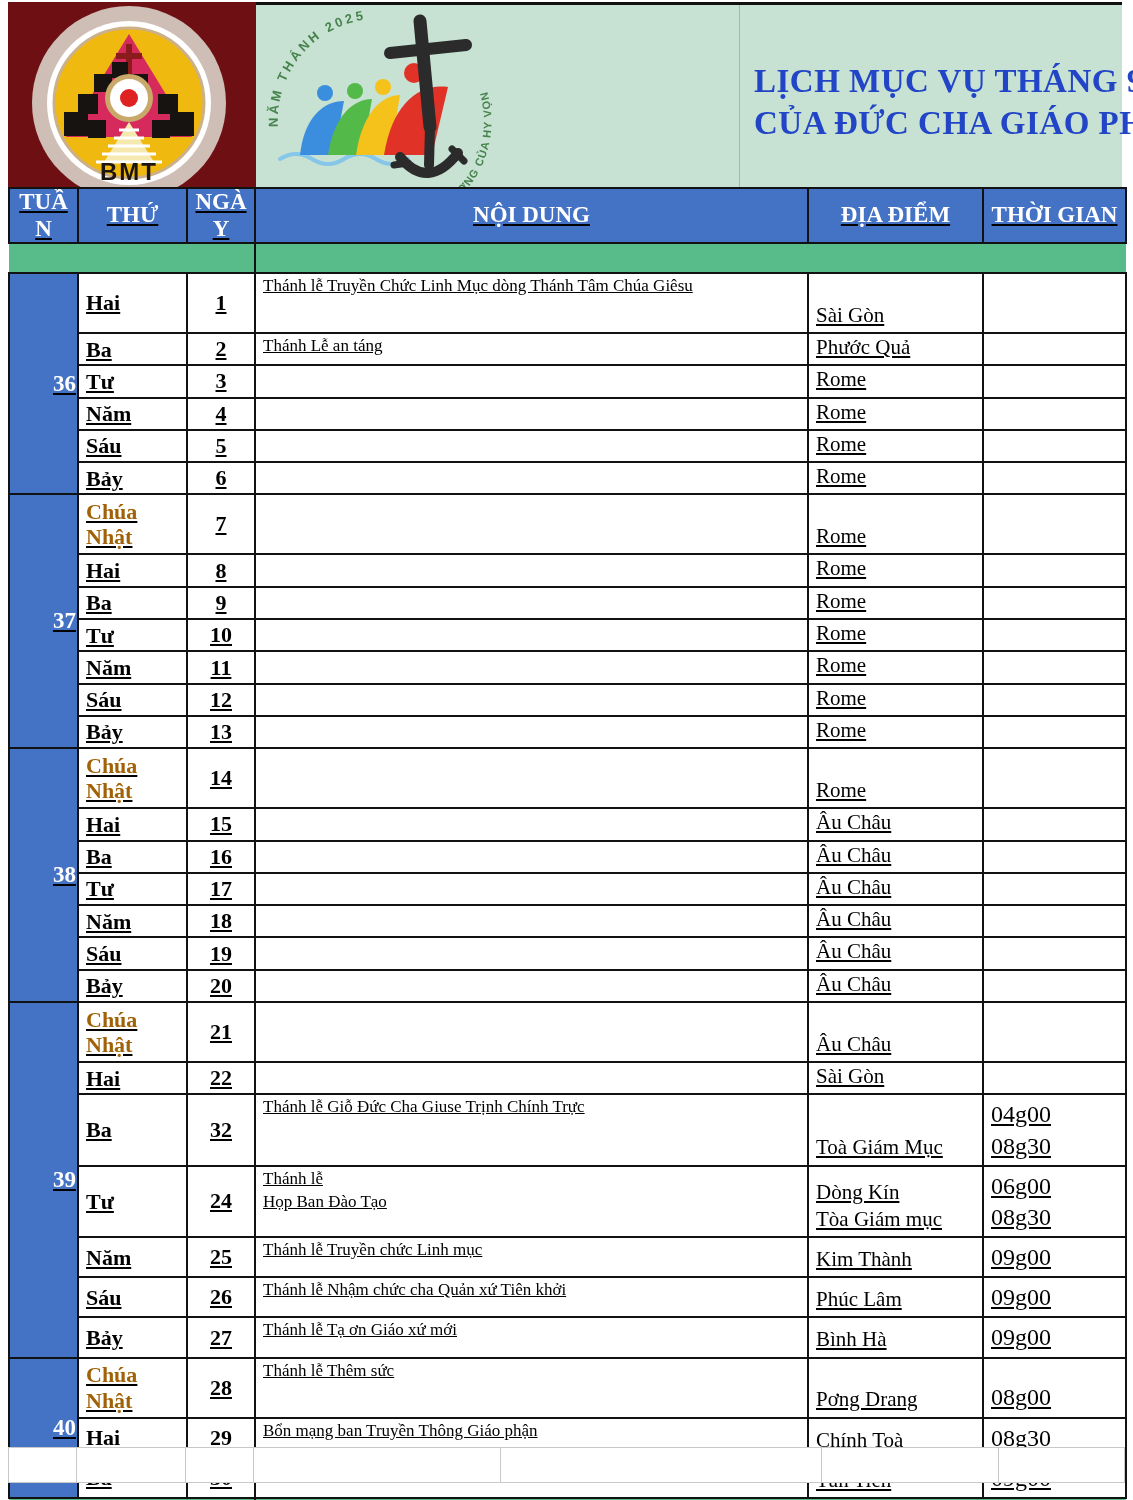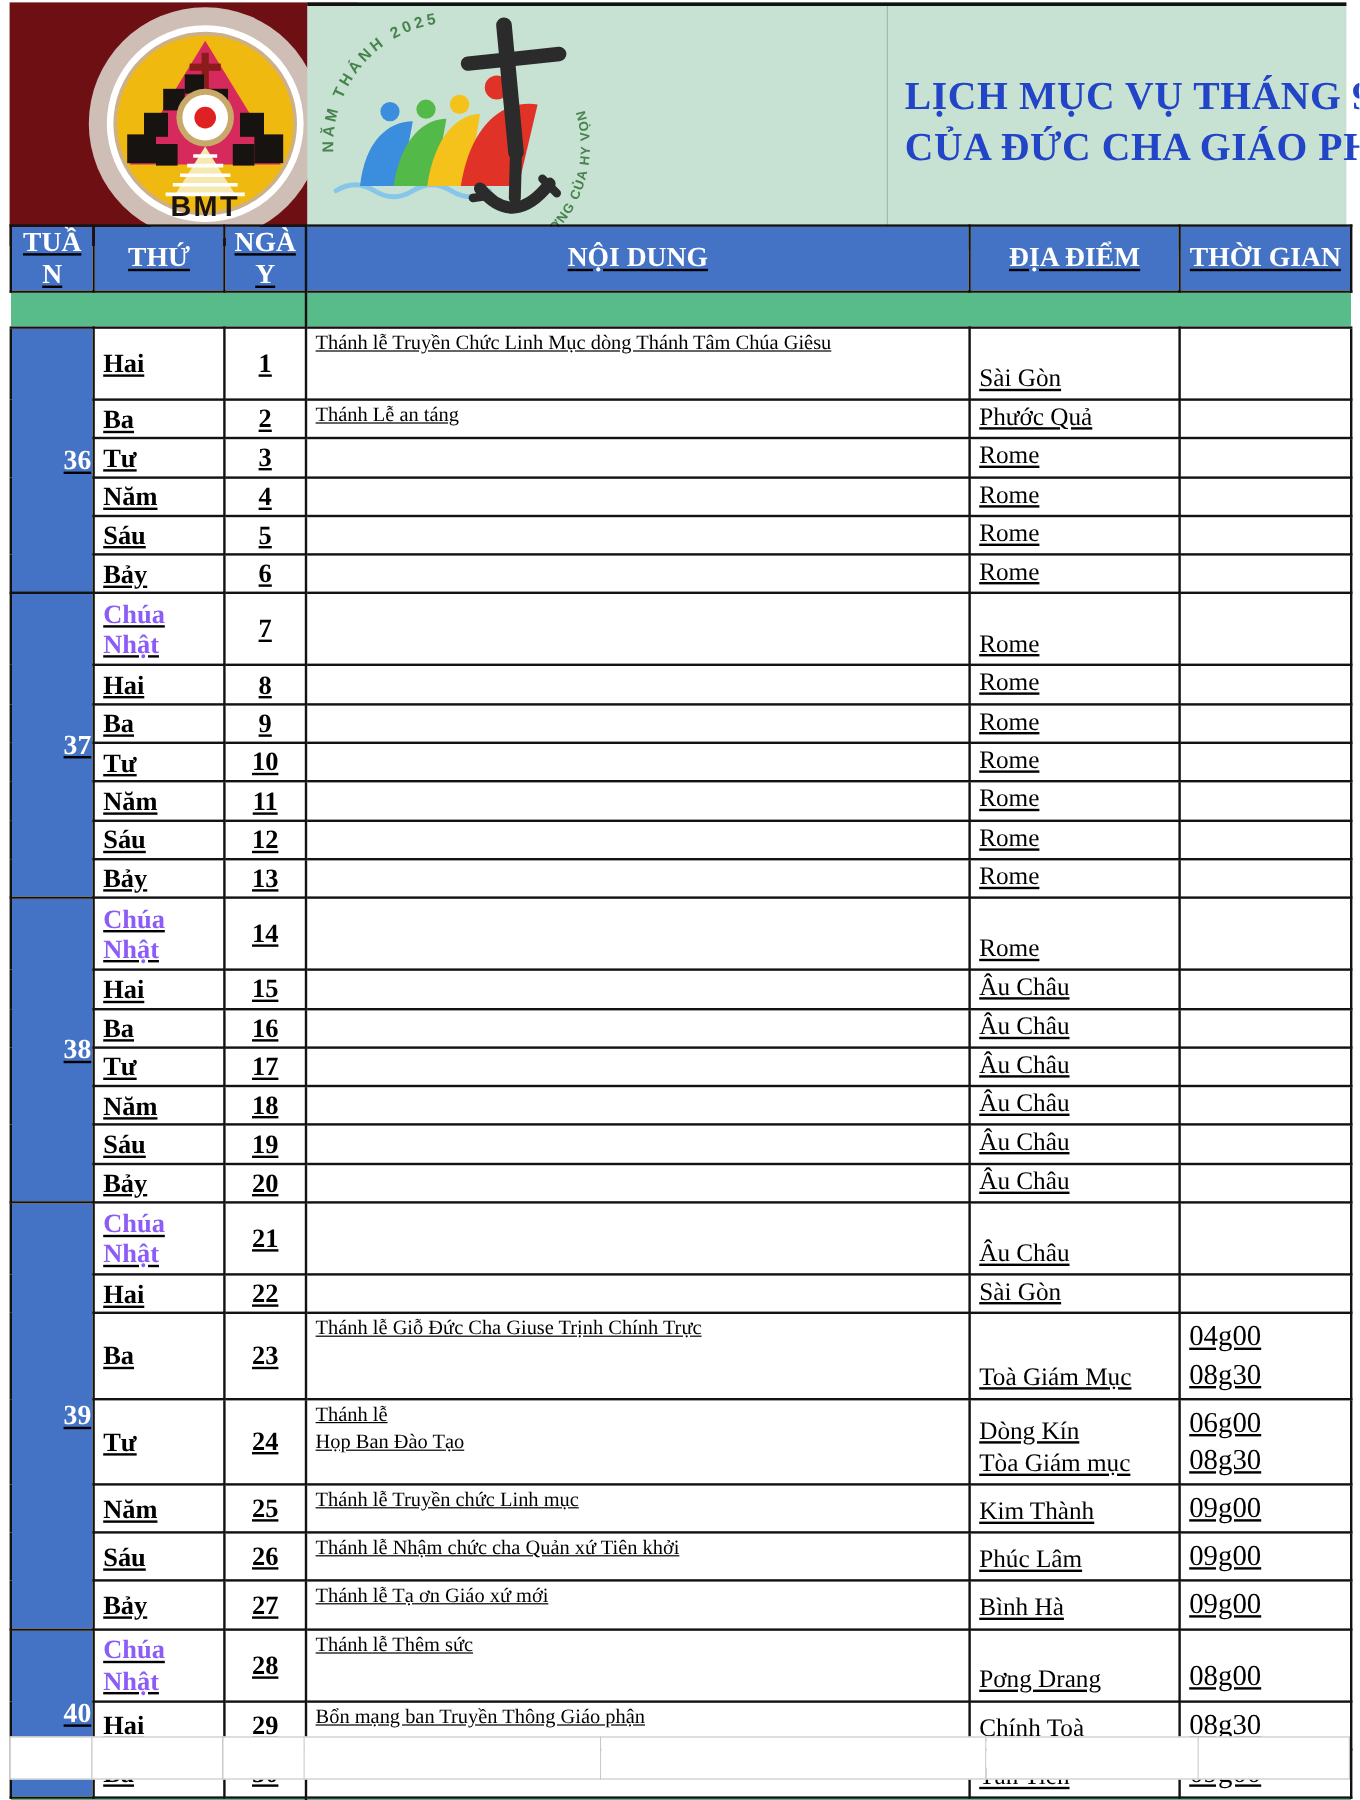--- a/index.html
+++ b/index.html
@@ -1,40 +1,40 @@
 <!DOCTYPE html>
 <html><head>
 <meta charset="utf-8">
 <style>
   html,body{margin:0;padding:0;background:#fff;}
   #page{position:relative;width:1133px;height:1500px;background:#fff;overflow:hidden;
         font-family:"Liberation Serif","DejaVu Serif",serif;color:#000;}
 
   
   #hdr{position:absolute;left:8px;top:2px;width:1114px;height:203px;}
-  #hdr .bmt-block{position:absolute;left:0;top:0;width:248px;height:203px;background:#6e1013;padding-left:42px;}
+  #hdr .bmt-block{position:absolute;left:0;top:0;width:248px;height:203px;background:#6e1013;}
   #hdr .jub-block{position:absolute;left:248px;top:0;width:866px;height:203px;background:#c7e1d3;border-top:3px solid #111;}
   #hdr .jub-art{position:absolute;left:6px;top:2px;width:232px;height:198px;}
   #hdr .split{position:absolute;left:483px;top:0;width:1px;height:203px;background:rgba(60,90,70,.28);}
   .title-wrap{position:absolute;left:498px;top:56px;width:600px;}
   .title-line{font-weight:bold;color:#2145c6;font-size:33px;line-height:1.27;letter-spacing:.5px;white-space:nowrap;}
 
   
   table.sched{position:absolute;left:8px;top:187px;width:1117px;border-collapse:collapse;table-layout:fixed;text-decoration:underline;}
   table.sched td,table.sched th{border:2px solid #121212;overflow:hidden;}
   th.colh{background:#4472c4;color:#fff;font-weight:bold;font-size:23px;line-height:1.15;
           text-align:center;vertical-align:middle;height:53px;padding:0 2px;}
   th.colh.narrow{word-break:break-all;}
   tr.spacer td{background:#57bb8a;border-left:none;border-right:none;height:26px;}
   tr.spacer td.divL{border-right:2px solid #121212;}
   tr.spacer td.divR{border-left:2px solid #121212;}
   tr.spacer.bottom td{height:20px;}
   td.week{background:#4472c4;color:#fff;font-weight:bold;font-size:23px;text-align:right;vertical-align:middle;}
   td.day{font-weight:bold;font-size:22px;vertical-align:middle;padding:0 4px 0 7px;line-height:1.15;margin-left:41px;}
-  td.day.sunday{color:#8b5cf6;}
+  td.day.sunday{color:#a16207;}
   td.date{font-weight:bold;font-size:22px;text-align:center;vertical-align:middle;}
   td.content{font-size:17px;vertical-align:top;padding:1px 4px 2px 7px;line-height:1.35;white-space:pre-line;}
   td.loc{font-size:21px;vertical-align:bottom;padding:0 2px 3px 7px;line-height:1.3;white-space:pre-line;margin-top:17px;}
   td.time{font-size:24px;vertical-align:bottom;padding:4px 2px 3px 7px;line-height:1.3;white-space:pre-line;}
   tr.h60{height:60px;} tr.h30{height:30px;} tr.h37{height:37px;}
 
   
   .grid-row{position:absolute;left:8px;top:1447px;height:36px;display:flex;}
   .grid-row .gc{border:1px solid #c9c9c9;border-left:none;height:100%;box-sizing:border-box;background:#fff;}
   .grid-row .gc:first-child{border-left:1px solid #c9c9c9;}
@@ -305,21 +305,21 @@
       </tr>
       <tr class="h30">
         <td class="day">Hai</td>
         <td class="date">22</td>
         <td class="content"></td>
         <td class="loc">Sài Gòn</td>
         <td class="time"></td>
       </tr>
       <tr class="h60">
         <td class="day">Ba</td>
-        <td class="date">23</td>
+        <td class="date">32</td>
         <td class="content">Thánh lễ Giỗ Đức Cha Giuse Trịnh Chính Trực</td>
         <td class="loc">Toà Giám Mục</td>
         <td class="time">04g00
 08g30</td>
       </tr>
       <tr class="h60">
         <td class="day">Tư</td>
         <td class="date">24</td>
         <td class="content">Thánh lễ
 Họp Ban Đào Tạo</td>

